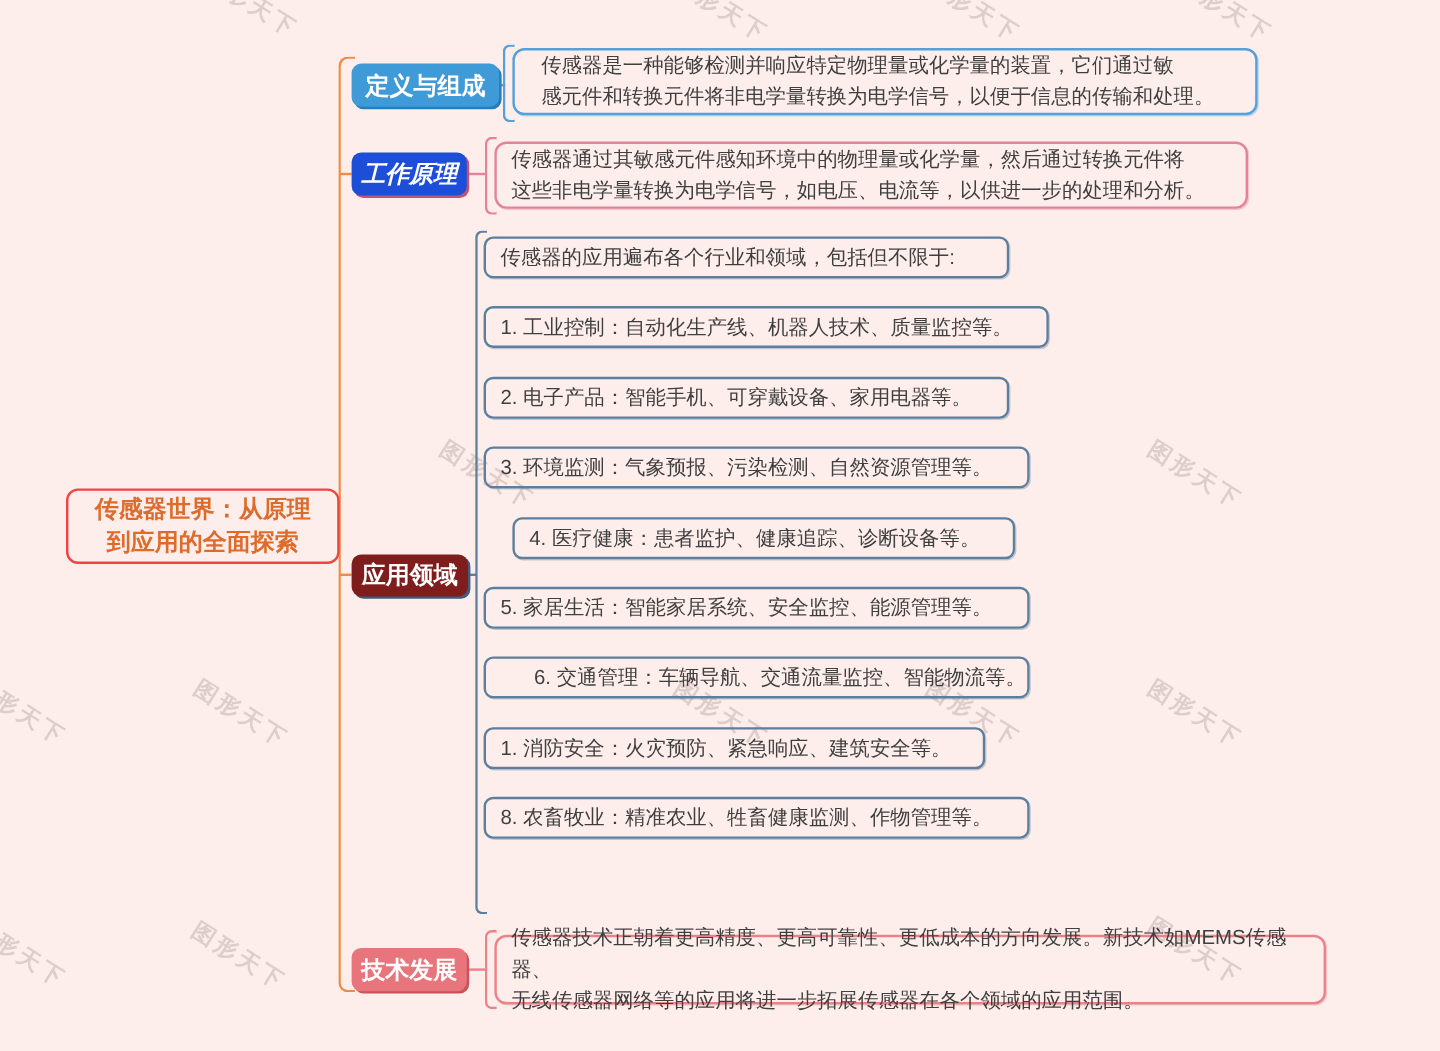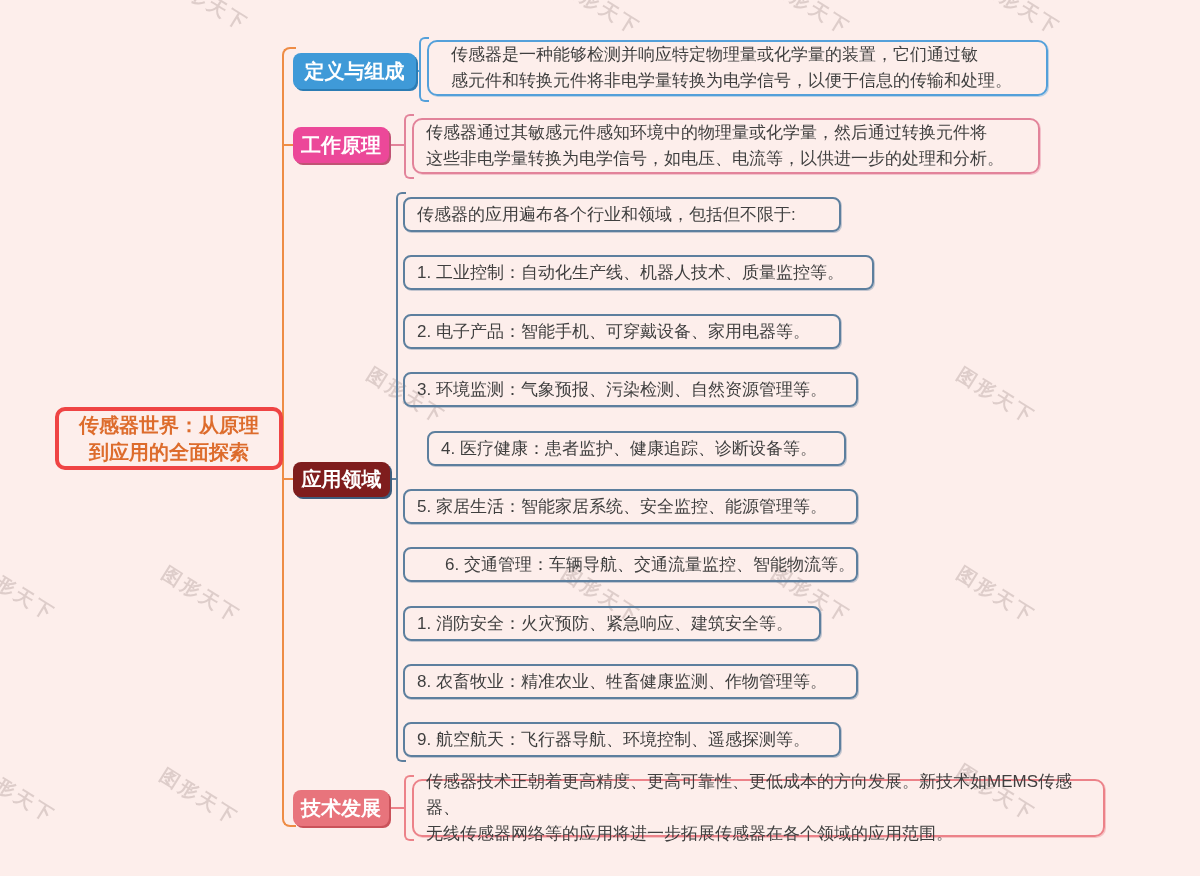--- a/index.html
+++ b/index.html
@@ -36,32 +36,32 @@
     border-left:2px solid;border-top:2px solid;border-bottom:2px solid;
     border-top-left-radius:6px;border-bottom-left-radius:6px;
   }
   .bk-blue{border-color:#54a0da;}
   .bk-pink{border-color:#e2839a;}
   .bk-slate{border-color:#5d7f9e;}
   .bk-coral{border-color:#ec8289;}
   
   .root-node{
     position:absolute;z-index:3;left:55px;top:407px;width:228px;height:63px;
-    box-sizing:border-box;border:4px solid #ef4444;border-radius:10px;
+    box-sizing:border-box;border:2px solid #ef4444;border-radius:10px;
     display:flex;align-items:center;justify-content:center;text-align:center;
     color:#dd6c2c;font-size:20px;font-weight:bold;line-height:27px;
     white-space:pre-line;background:transparent;
   }
   .branch-label{
     position:absolute;z-index:3;box-sizing:border-box;border-radius:8px;
     display:flex;align-items:center;justify-content:center;
     color:#ffffff;font-size:20px;font-weight:bold;white-space:nowrap;
   }
   .bl-blue{background:#3f9ad8;box-shadow:2px 2px 0 #2b7cb4;}
-  .bl-pink{background:#ec4899;box-shadow:2px 2px 0 #c05374;}
+  .bl-pink{background:#1d4ed8;box-shadow:2px 2px 0 #c05374;font-style:italic;}
   .bl-slate{background:#7f1d1d;box-shadow:2px 2px 0 #3e5d7d;}
   .bl-coral{background:#e8747c;box-shadow:2px 2px 0 #ca525a;}
   .content-box{
     position:absolute;z-index:3;box-sizing:border-box;border:2px solid;border-radius:10px;
     padding:2px 12px;font-size:17px;line-height:26px;white-space:pre-line;
     display:flex;align-items:center;background:transparent;
   }
   .cb-blue{border-color:#54a0da;box-shadow:1px 1px 0 rgba(63,154,216,.35);}
   .cb-pink{border-color:#e2839a;box-shadow:1px 1px 0 rgba(224,113,142,.35);}
   .cb-coral{border-color:#ec8289;box-shadow:1px 1px 0 rgba(232,116,124,.35);}
@@ -127,15 +127,14 @@
 
   <div class="item-box" style="left:403px;top:197px;width:438px;">传感器的应用遍布各个行业和领域，包括但不限于:</div>
   <div class="item-box" style="left:403px;top:255px;width:471px;">1. 工业控制：自动化生产线、机器人技术、质量监控等。</div>
   <div class="item-box" style="left:403px;top:314px;width:438px;">2. 电子产品：智能手机、可穿戴设备、家用电器等。</div>
   <div class="item-box" style="left:403px;top:372px;width:455px;">3. 环境监测：气象预报、污染检测、自然资源管理等。</div>
   <div class="item-box" style="left:403px;top:431px;width:419px;margin-left:24px;">4. 医疗健康：患者监护、健康追踪、诊断设备等。</div>
   <div class="item-box" style="left:403px;top:489px;width:455px;">5. 家居生活：智能家居系统、安全监控、能源管理等。</div>
   <div class="item-box" style="left:403px;top:547px;width:455px;padding-left:40px;">6. 交通管理：车辆导航、交通流量监控、智能物流等。</div>
   <div class="item-box" style="left:403px;top:606px;width:418px;">1. 消防安全：火灾预防、紧急响应、建筑安全等。</div>
   <div class="item-box" style="left:403px;top:664px;width:455px;">8. 农畜牧业：精准农业、牲畜健康监测、作物管理等。</div>
-  <div class="item-box" style="left:403px;top:722px;width:438px;">9. 航空航天：飞行器导航、环境控制、遥感探测等。</div>
 
 </div>
 
 </body></html>

